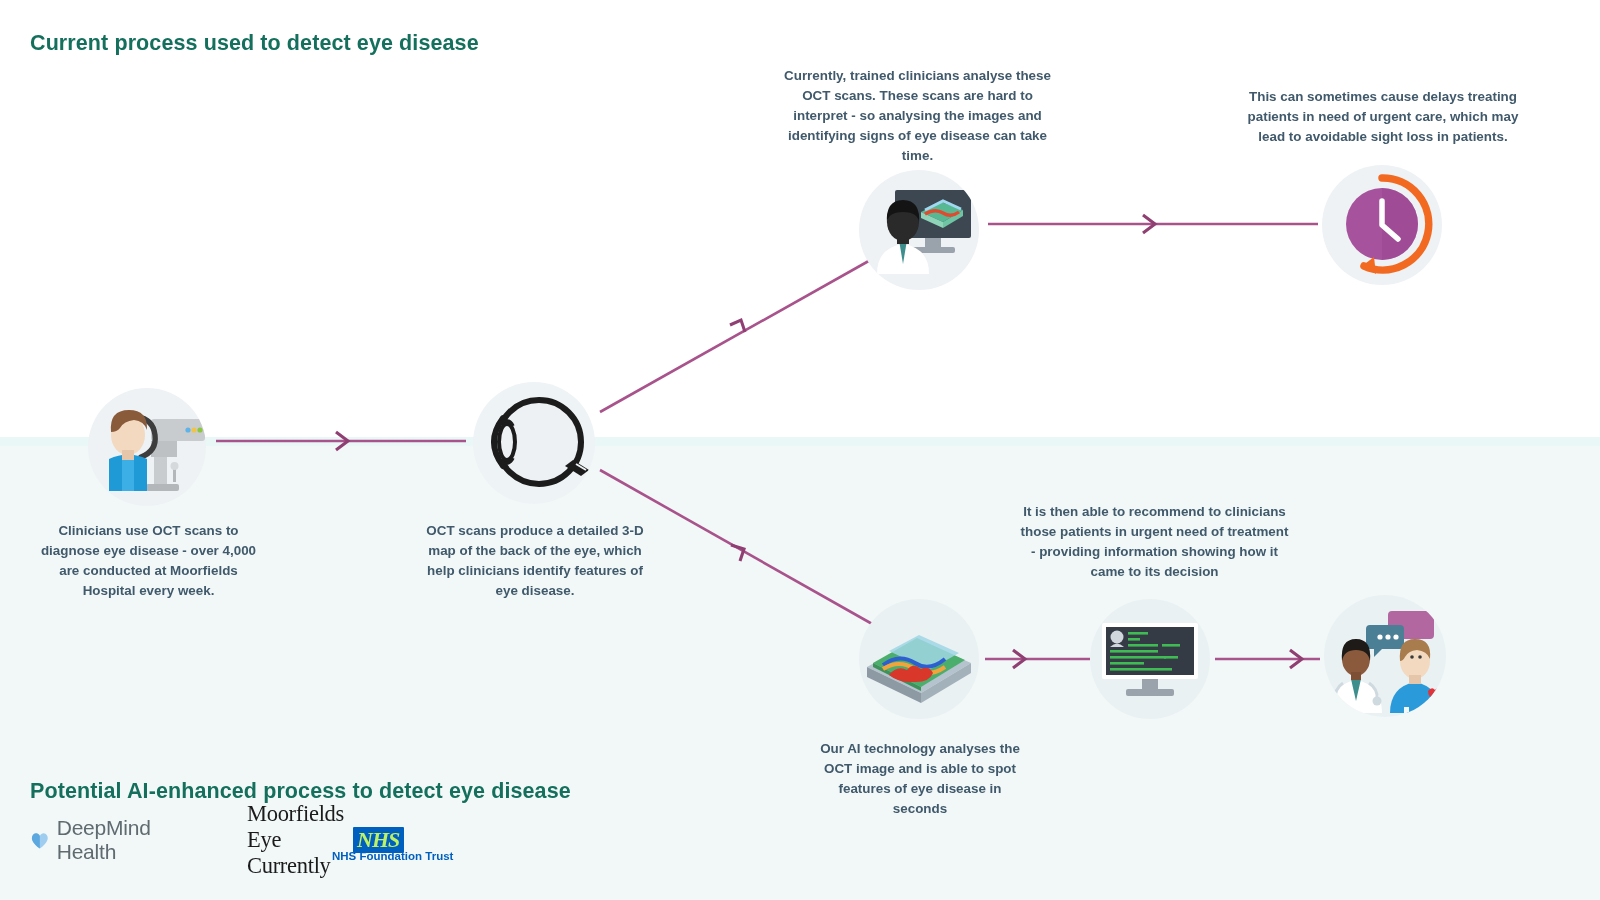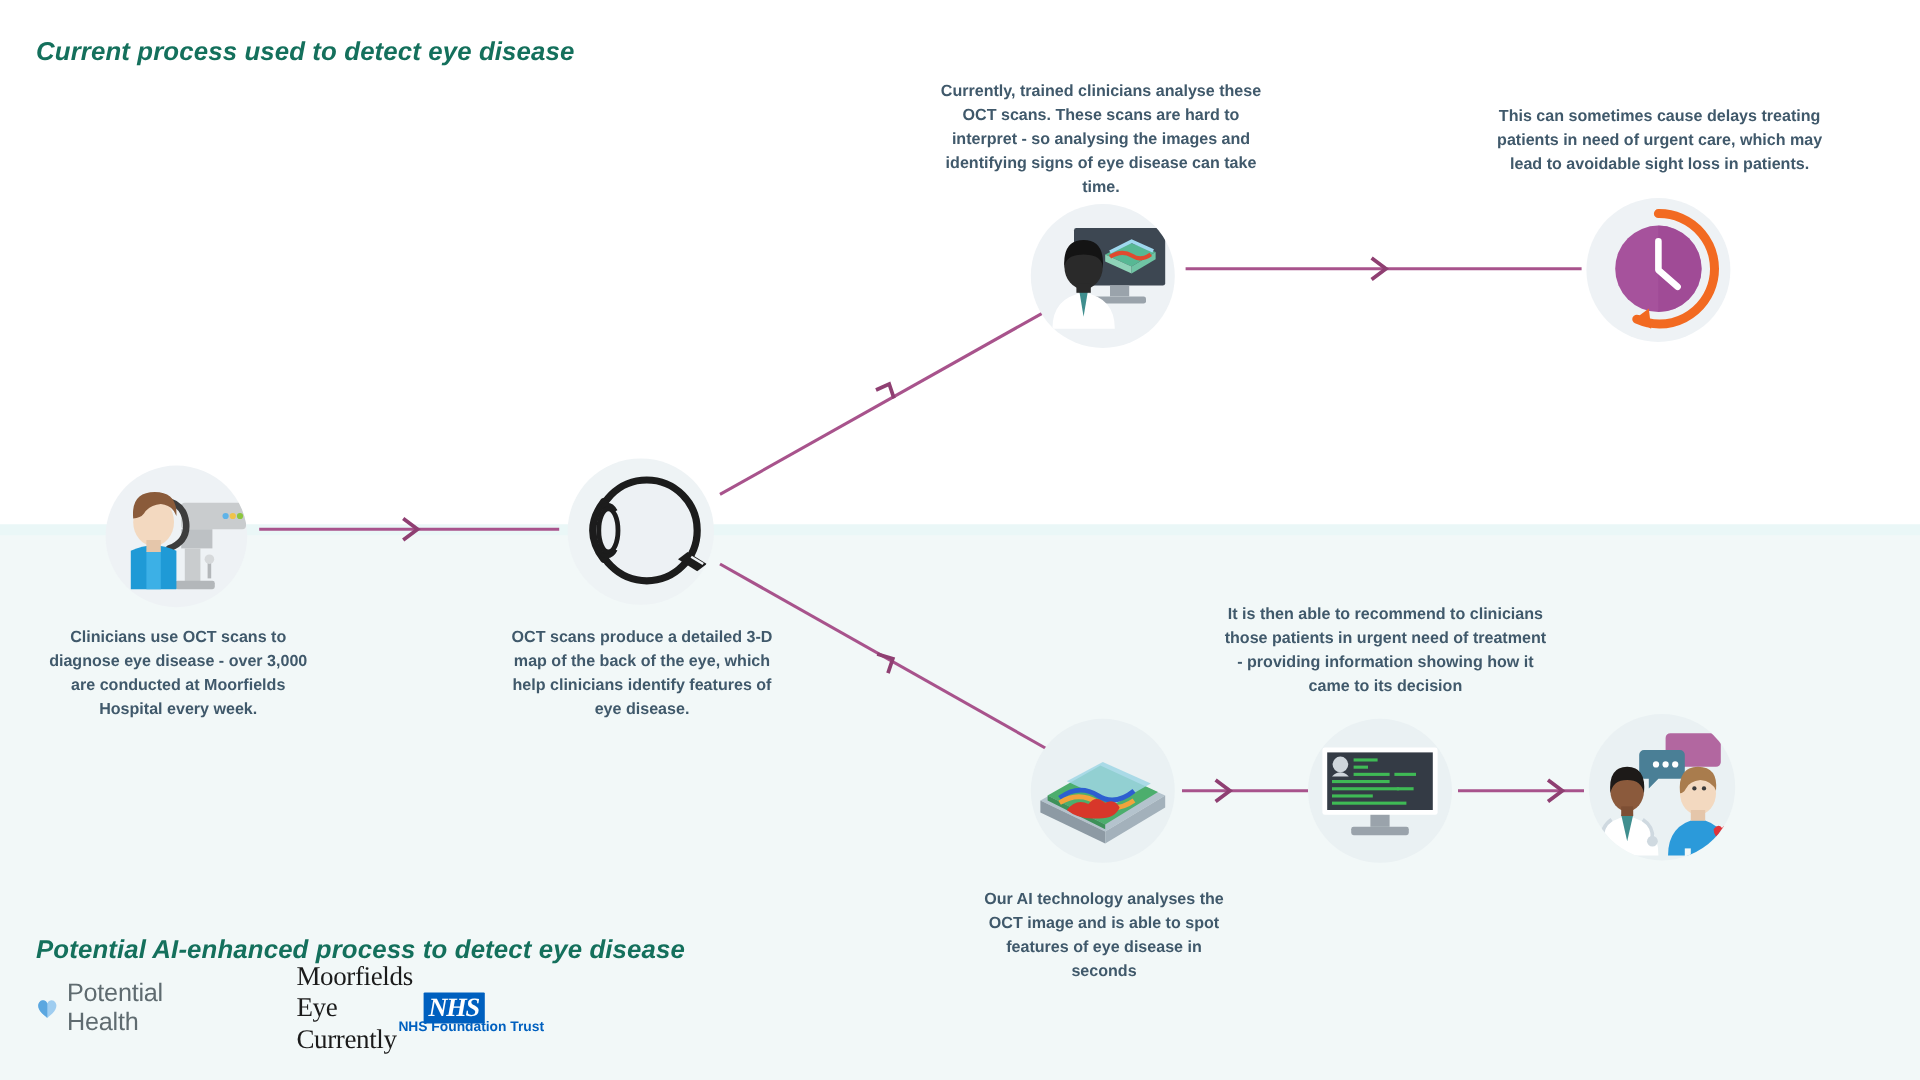--- a/index.html
+++ b/index.html
@@ -26,21 +26,20 @@
   }
 
   
   .section-title {
     position: absolute;
     color: #14705c;
     font-size: 21.5px;
     font-weight: bold;
     letter-spacing: .1px;
     white-space: nowrap;
-    font-style: italic;
   }
   #title-top    { left: 30px; top: 31px; }
   #title-bottom { left: 30px; top: 779px; }
 
   
   .caption {
     position: absolute;
     color: #40596b;
     font-size: 13.4px;
     font-weight: bold;
@@ -69,21 +68,21 @@
   #logo-dm .dm-text {
     color: #5f6b70; font-size: 21px; letter-spacing: -.2px;
     font-family: "Liberation Sans", sans-serif; margin-left: 7px;
   }
   #logo-mf { left: 217px; }
   #logo-mf .mf-text {
     color: #1b1b1b; font-size: 22.5px; letter-spacing: -.3px;
     font-family: "Liberation Serif", serif; font-weight: normal;
   }
   #logo-mf .nhs-box {
-    margin-left: 9px; background: #0060bf; color: #ffffff;
+    margin-left: 9px; background: #0060bf; color: #bef264;
     font-family: "Liberation Serif", serif; font-style: italic; font-weight: bold;
     font-size: 22px; letter-spacing: -1px;
     padding: 1px 5px 2px 4px; line-height: 1.05; border-radius: 1px;
   }
   #logo-mf .nhs-sub {
     position: absolute; left: 85px; top: 30px;
     color: #0060bf; font-size: 11.5px; font-weight: bold;
     font-family: "Liberation Sans", sans-serif; white-space: nowrap;
   }
 </style>
@@ -119,21 +118,21 @@
         <polyline points="731,545 744,549 740,561"></polyline>
         <polyline points="1013,650 1025,659 1013,668"></polyline>
         <polyline points="1290,650 1302,659 1290,668"></polyline>
       </g>
     </svg>
   </div>
 
   <div id="title-top" class="section-title">Current process used to detect eye disease</div>
   <div id="title-bottom" class="section-title">Potential AI-enhanced process to detect eye disease</div>
 
-  <div class="caption" style="left:31px; top:521px; width:235px;">Clinicians use OCT scans to diagnose eye disease - over 3,000 are conducted at Moorfields Hospital every week.</div>
+  <div class="caption" style="left:31px; top:521px; width:235px;">Clinicians use OCT scans to diagnose eye disease - over 4,000 are conducted at Moorfields Hospital every week.</div>
 
   <div class="caption" style="left:415px; top:521px; width:240px;">OCT scans produce a detailed 3-D map of the back of the eye, which help clinicians identify features of eye disease.</div>
 
   <div class="caption" style="left:1243px; top:87px; width:280px;">This can sometimes cause delays treating patients in need of urgent care, which may lead to avoidable sight loss in patients.</div>
 
   <div class="caption" style="left:775px; top:66px; width:285px;">Currently, trained clinicians analyse these OCT scans. These scans are hard to interpret - so analysing the images and identifying signs of eye disease can take time.</div>
 
   <div class="caption" style="left:1017px; top:502px; width:275px;">It is then able to recommend to clinicians those patients in urgent need of treatment - providing information showing how it came to its decision</div>
 
   <div class="caption" style="left:810px; top:739px; width:220px;">Our AI technology analyses the OCT image and is able to spot features of eye disease in seconds</div>
@@ -290,21 +289,21 @@
     </svg>
   </div>
 
   <div id="logos">
 
     <div class="logo" id="logo-dm">
       <svg width="30" height="28" viewBox="0 0 30 28">
         <path d="M15 27 C4 19 1 12 4 7 C7 2 13 3 15 8 C17 3 23 2 26 7 C29 12 26 19 15 27z" fill="#9fcdf0"></path>
         <path d="M15 27 C4 19 1 12 4 7 C7 2 13 3 15 8 z" fill="#5ba7e0"></path>
       </svg>
-      <span class="dm-text">Potential Health</span>
+      <span class="dm-text">DeepMind Health</span>
     </div>
 
     <div class="logo" id="logo-mf">
       <span class="mf-text">Moorfields Eye Currently</span>
       <span class="nhs-box">NHS</span>
       <span class="nhs-sub">NHS Foundation Trust</span>
     </div>
 
   </div>
 

